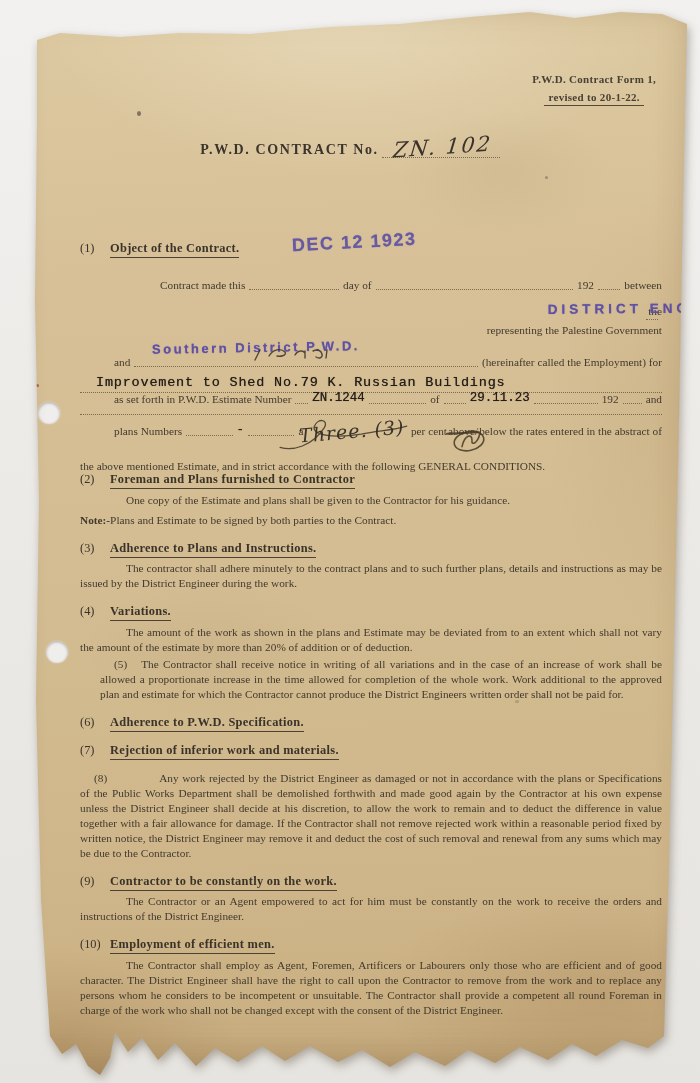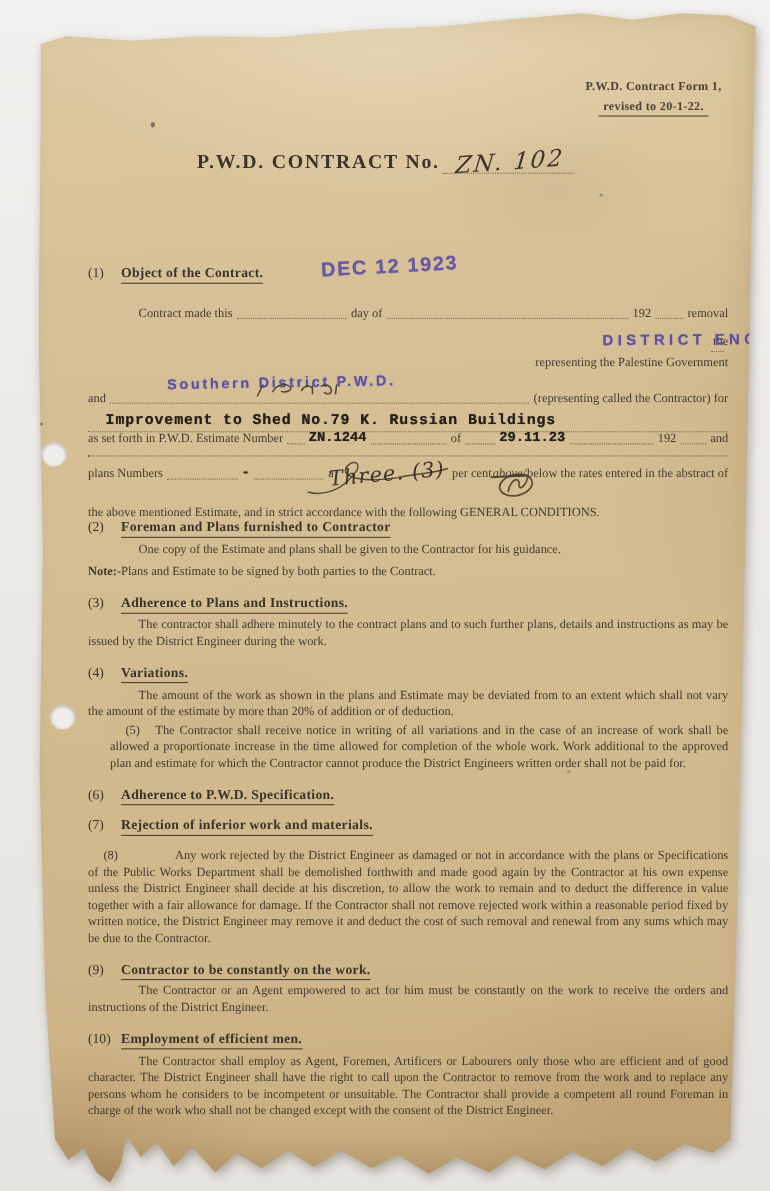--- a/index.html
+++ b/index.html
@@ -27,48 +27,48 @@
   .paper::after{content:"";position:absolute;inset:0;
     box-shadow:inset 0 0 45px rgba(120,85,45,.22), inset 0 -28px 40px rgba(108,74,38,.26), inset 12px 0 30px rgba(120,88,48,.14);}
   .hole{position:absolute;border-radius:50%;background:#efeeec;box-shadow:inset 0 1px 3px rgba(0,0,0,.28), 0 0 2px rgba(255,255,255,.5);}
   .speck{position:absolute;border-radius:50%;}
   .content{position:absolute;inset:0;font-size:11.3px;line-height:1.33;color:#423a2e;}
 
   .form-header{position:absolute;top:72px;right:44px;text-align:center;font-size:11px;font-weight:600;color:#494136;letter-spacing:.3px;}
   .form-header .rev{display:inline-block;border-bottom:1.2px solid #55493a;padding:1px 4px 1px;margin-top:2px;}
 
   .doc-title{position:absolute;top:132px;left:0;width:100%;display:flex;justify-content:center;align-items:flex-end;}
-  .doc-title .label{font-size:18px;font-weight:700;letter-spacing:1.6px;color:#3b342b;}
+  .doc-title .label{font-size:14px;font-weight:700;letter-spacing:1.6px;color:#3b342b;}
   .hand{font-family:"DejaVu Serif", serif;font-style:italic;color:#3a332a;}
   .doc-title .number{font-size:21px;margin-left:14px;transform:rotate(-4deg) skewX(-10deg);position:relative;top:2px;letter-spacing:2px;}
   .doc-title .numline{display:inline-block;width:118px;border-bottom:1.4px dotted #7c6a4d;margin-left:-110px;margin-bottom:2px;}
 
   .obj{position:absolute;top:240px;left:80px;width:582px;}
   .sec-head{font-weight:700;font-size:12.4px;color:#3a332a;}
   .sec-head .num{display:inline-block;width:30px;font-weight:400;}
   .sec-head .hu{border-bottom:1.2px solid #4b4234;padding-bottom:2px;letter-spacing:.3px;}
   .stamp{font-family:"Liberation Sans", sans-serif;font-weight:700;color:#5f51a5;text-shadow:0 0 1px rgba(95,81,165,.75);}
   .date-stamp{position:absolute;left:212px;top:-9px;font-size:18px;letter-spacing:1.5px;transform:rotate(-3deg);opacity:.92;}
-  .frow{display:flex;align-items:flex-end;white-space:nowrap;}
+  .frow{display:flex;align-items:flex-end;white-space:nowrap;margin-left:34px;}
   .dots{flex:1;border-bottom:1.4px dotted #7c6a4d;margin:0 4px 3px;min-width:12px;position:relative;}
   .r1{margin-top:21px;padding-left:46px;}
   .r-the{margin-top:11px;flex-direction:column;}
   .de-stamp{position:absolute;left:36%;transform:translateX(-50%) rotate(-.5deg);bottom:1px;font-size:13.5px;letter-spacing:4px;}
   .sd-stamp{margin:1px 0 0 72px;font-size:13px;letter-spacing:2.5px;transform:rotate(-1deg);width:max-content;}
   .r-and{margin-top:-1px;}
   .scribble{position:absolute;left:34%;bottom:2px;}
-  .typed{font-family:"Liberation Mono", monospace;font-weight:700;color:#241e18;text-shadow:0 0 .7px rgba(36,30,24,.8);}
+  .typed{font-family:"Liberation Mono", monospace;font-weight:400;color:#241e18;text-shadow:0 0 .7px rgba(36,30,24,.8);}
   .workline{margin-top:4px;padding-left:16px;border-bottom:1.4px dotted #7c6a4d;}
   .workline .typed{font-size:13.5px;letter-spacing:.8px;}
   .blankline{height:18px;border-bottom:1.4px dotted #7c6a4d;margin-top:3px;}
 
   .est{position:absolute;top:390px;left:80px;width:582px;}
   .est .frow{margin-bottom:9px;text-align:center;}
   .est .typed{font-size:12.5px;}
-  .struck{position:relative;margin:0 1px;font-style:italic;}
+  .struck{position:relative;margin:0 1px;}
   .struck::after{content:"";position:absolute;left:-2px;right:-2px;top:52%;height:2px;background:#463a27;transform:rotate(-3deg);border-radius:2px;opacity:.85;}
   .circle-mark{position:absolute;left:368px;top:36px;}
   .hand-three{font-size:19px;transform:rotate(-5deg);display:inline-block;position:relative;top:3px;letter-spacing:1px;margin:0 6px -2px -4px;}
   .swash{position:absolute;left:-26px;top:-6px;pointer-events:none;}
 
   .sections{position:absolute;top:471px;left:80px;width:582px;}
   .section{margin-bottom:12px;}
   .section p{margin:5px 0 0;text-align:justify;}
   .p-ind{text-indent:46px;}
   .p-num{text-indent:14px;}
@@ -108,21 +108,21 @@
           <span class="stamp date-stamp">DEC 12 1923</span>
         </div>
 
         <div class="frow r1">
           <span>Contract made this</span>
           <span class="dots"></span>
           <span>day of</span>
           <span class="dots" style="flex:2.2"></span>
           <span>192</span>
           <span class="dots" style="flex:.25"></span>
-          <span>removal</span>
+          <span>between</span>
         </div>
 
         <div class="frow r-the">
           <span>the</span>
           <span class="dots" style="flex:2.6">
             <span class="stamp de-stamp">DISTRICT ENGINEER</span>
           </span>
           <span>representing the Palestine Government</span>
         </div>
 
@@ -133,21 +133,21 @@
           <span class="dots" style="flex:2.5">
             <svg class="scribble" width="86" height="18" viewBox="0 0 86 18">
               <g fill="none" stroke="#3a322a" stroke-width="1.4" stroke-linecap="round" opacity=".85">
                 <path d="M4,14 L9,4"></path>
                 <path d="M18,10 C22,3 30,2 34,6 C36,9 30,11 26,10"></path>
                 <path d="M44,9 C47,4 52,4 54,7 M54,5 L54,12"></path>
                 <path d="M62,5 C66,3 70,4 71,8 C72,12 68,13 65,11 M76,4 L75,12"></path>
               </g>
             </svg>
           </span>
-          <span>(representing called the Contractor) for</span>
+          <span>(hereinafter called the Employment) for</span>
         </div>
 
         <div class="workline">
           <span class="typed">Improvement to Shed No.79 K. Russian Buildings</span>
         </div>
         <div class="blankline"></div>
       </div>
 
       <div class="est">
         <svg class="circle-mark" width="42" height="30" viewBox="0 0 42 30">

